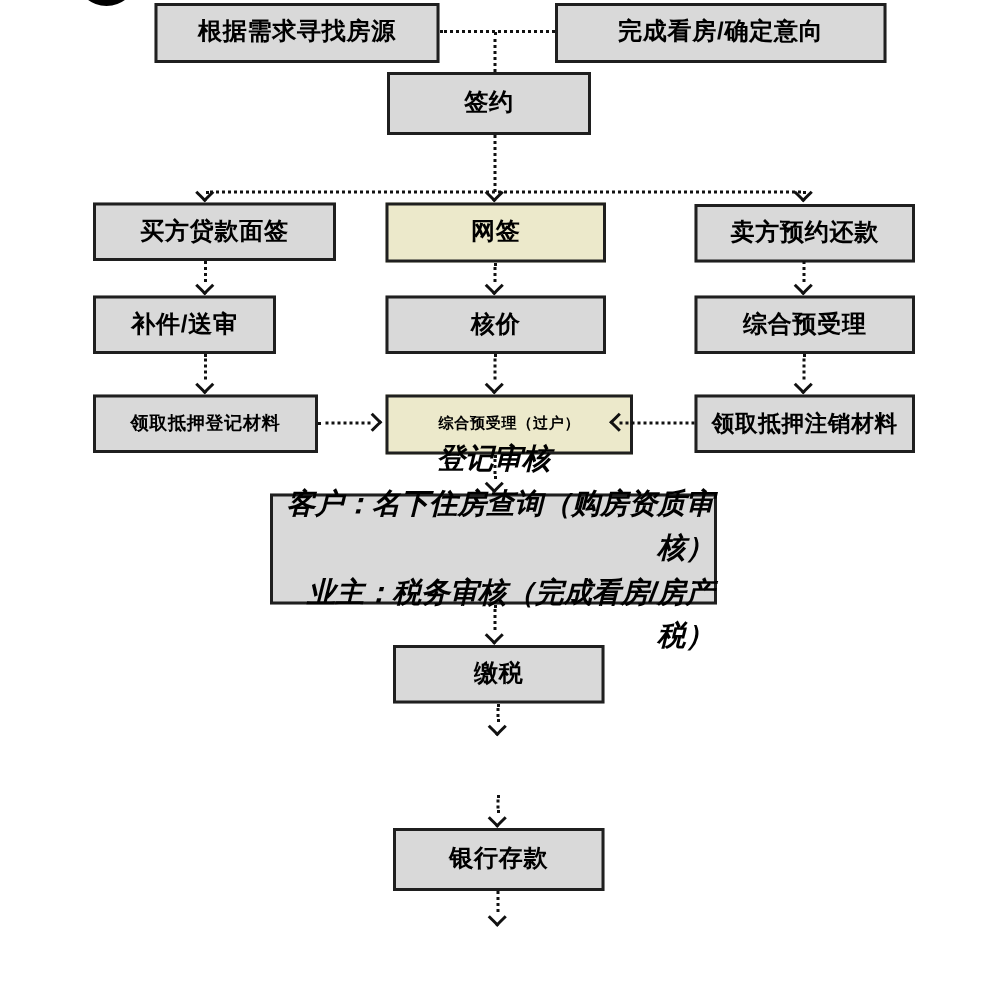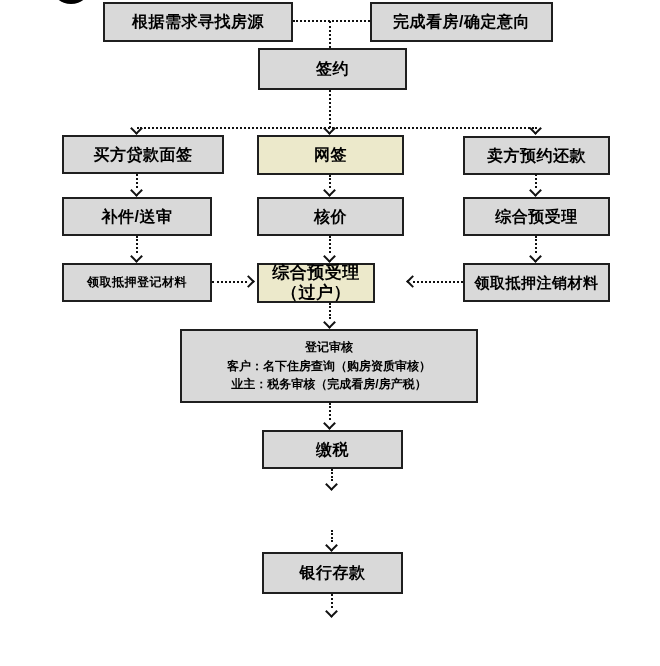--- a/index.html
+++ b/index.html
@@ -16,53 +16,53 @@
   }
   .node{
     position:absolute;box-sizing:border-box;
     border:2px solid var(--border);
     display:flex;flex-direction:column;align-items:center;justify-content:center;
     font-weight:700;font-size:16px;color:#000;letter-spacing:.5px;
     text-align:center;line-height:1.2;
   }
   .gray{background:var(--fill-gray);text-align:right;}
   .hi{background:var(--fill-hi);}
-  .big{font-size:12px;letter-spacing:0;line-height:1.55;}
+  .big{font-size:19px;letter-spacing:0;line-height:1.55;font-style:italic;}
   .v{position:absolute;width:0;border-left:2px dotted var(--arrow);}
   .h{position:absolute;height:0;border-top:2px dotted var(--arrow);}
   .ah{position:absolute;width:9px;height:9px;box-sizing:border-box;
       border-right:2px solid var(--arrow);border-bottom:2px solid var(--arrow);}
   .down{transform:rotate(45deg);}
   .rightw{transform:rotate(-45deg);}
   .leftw{transform:rotate(135deg);}
   .circle-frag{position:absolute;left:52px;top:-30px;width:38px;height:34px;
       border-radius:50%;background:#000;}
 </style>
 </head>
 <body>
 
 <div class="canvas">
 
   <div class="circle-frag"></div>
 
   <div class="node gray" style="left:103px;top:2px;width:190px;height:40px">根据需求寻找房源</div>
-  <div class="node gray" style="left:370px;top:2px;width:183px;height:40px">完成看房/确定意向</div>
+  <div class="node gray" style="left:370px;top:2px;width:221px;height:40px">完成看房/确定意向</div>
 
-  <div class="node gray" style="left:258px;top:48px;width:149px;height:42px">签约</div>
+  <div class="node gray" style="left:258px;top:48px;width:136px;height:42px">签约</div>
 
   <div class="node gray" style="left:62px;top:135px;width:162px;height:39px">买方贷款面签</div>
   <div class="node hi" style="left:257px;top:135px;width:147px;height:40px">网签</div>
   <div class="node gray" style="left:463px;top:136px;width:147px;height:39px">卖方预约还款</div>
 
-  <div class="node gray" style="left:62px;top:197px;width:150px;height:39px">补件/送审</div>
+  <div class="node gray" style="left:62px;top:197px;width:122px;height:39px">补件/送审</div>
   <div class="node gray" style="left:257px;top:197px;width:147px;height:39px">核价</div>
   <div class="node gray" style="left:463px;top:197px;width:147px;height:39px">综合预受理</div>
 
   <div class="node gray" style="left:62px;top:263px;width:150px;height:39px;font-size:12px">领取抵押登记材料</div>
-  <div class="node hi" style="left:257px;top:263px;width:118px;height:40px;font-size:17px">综合预受理（过户）</div>
+  <div class="node hi" style="left:257px;top:263px;width:165px;height:40px;font-size:10px">综合预受理（过户）</div>
   <div class="node gray" style="left:463px;top:263px;width:147px;height:39px;font-size:15px">领取抵押注销材料</div>
 
   <div class="node gray big" style="left:180px;top:329px;width:298px;height:74px">
     <div>登记审核</div>
     <div>客户：名下住房查询（购房资质审核）</div>
     <div>业主：税务审核（完成看房/房产税）</div>
   </div>
 
   <div class="node gray" style="left:262px;top:430px;width:141px;height:39px">缴税</div>
   <div class="node gray" style="left:262px;top:552px;width:141px;height:42px">银行存款</div>

